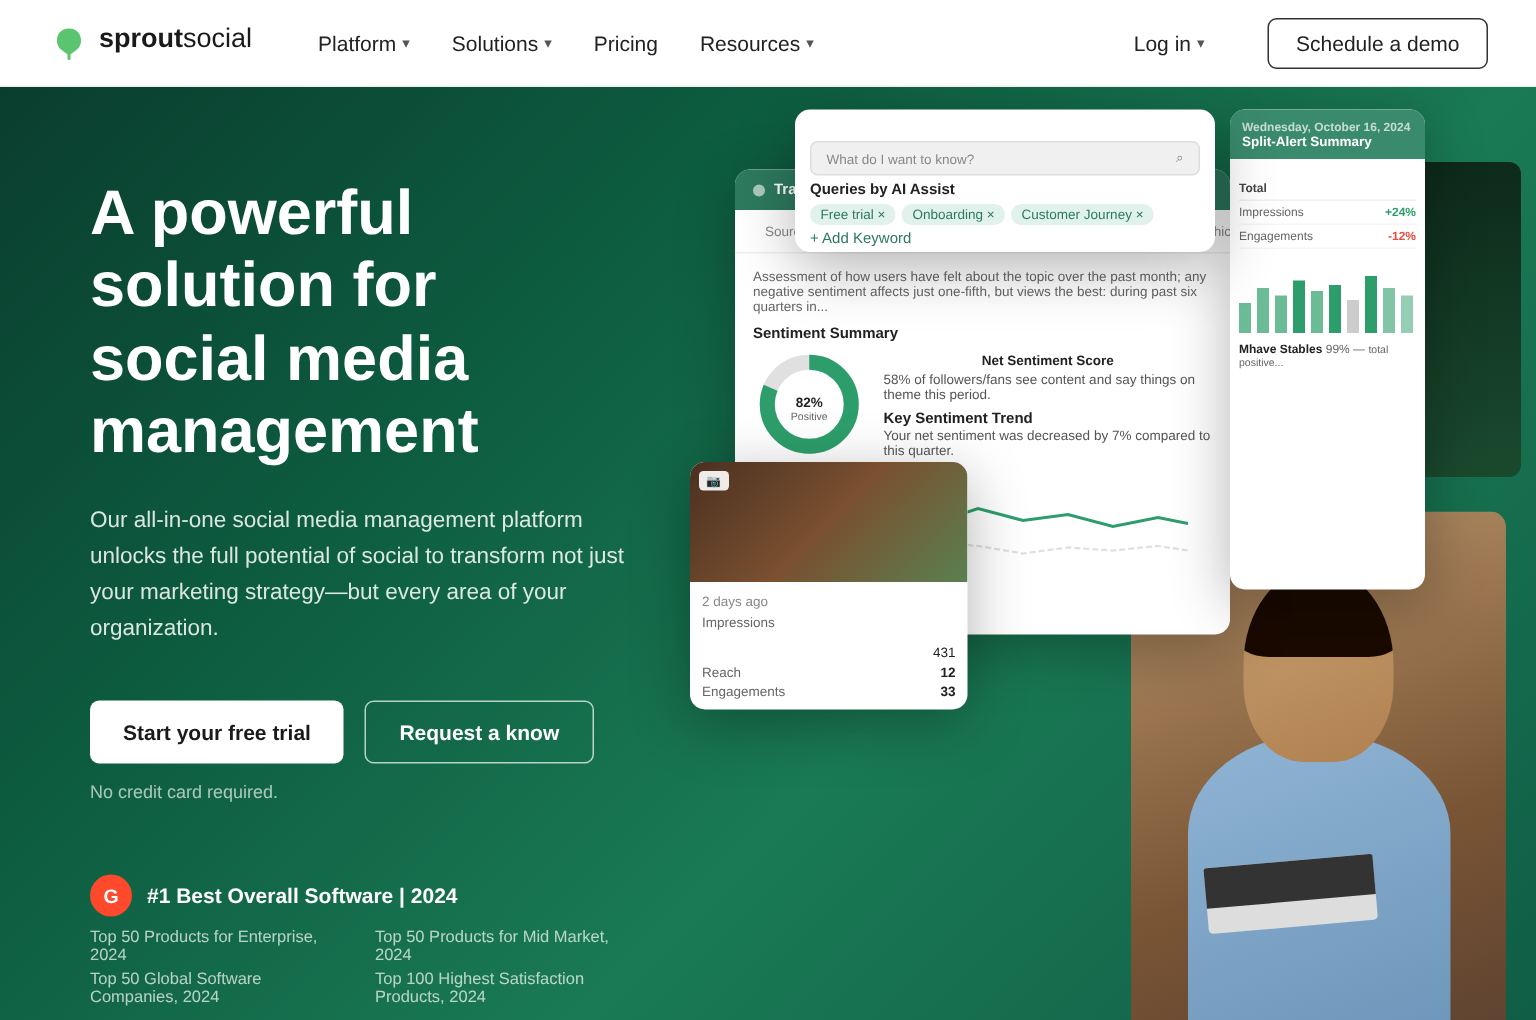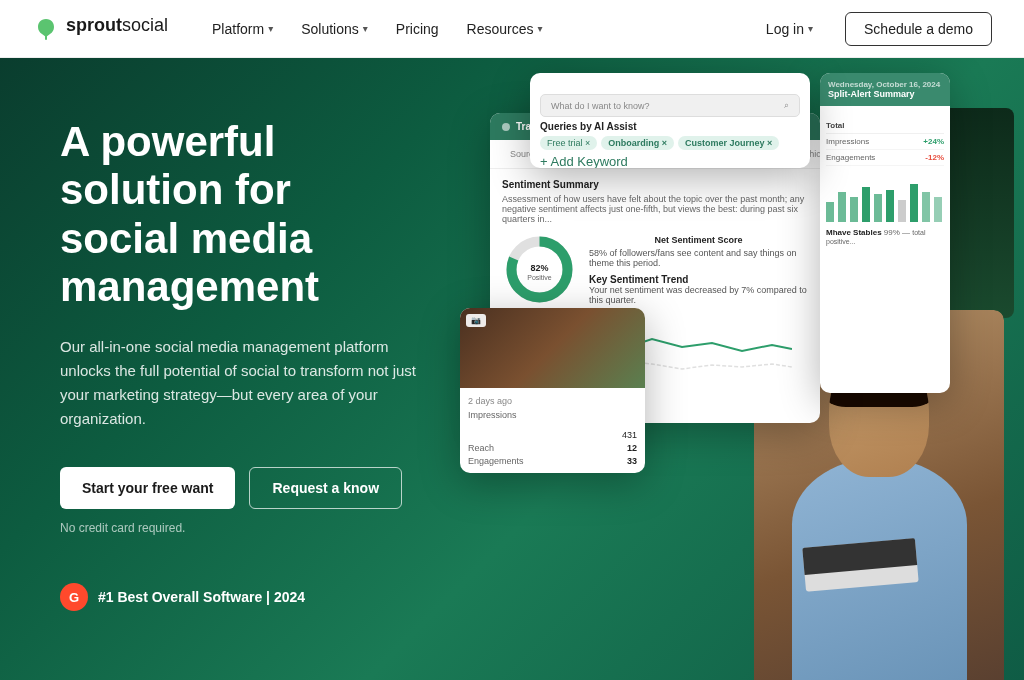--- a/index.html
+++ b/index.html
@@ -45,21 +45,21 @@
       padding: 6px 12px;
       font-size: 14px;
       color: #222;
       cursor: pointer;
       border-radius: 4px;
     }
     .nav-chevron { font-size: 10px; color: #555; }
     .nav-actions {
       display: flex;
       align-items: center;
-      gap: 18px;
+      gap: 28px;
     }
     .btn-login {
       display: flex;
       align-items: center;
       gap: 4px;
       padding: 8px 14px;
       font-size: 14px;
       color: #222;
       cursor: pointer;
       background: none;
@@ -321,69 +321,75 @@
     <button class="btn-demo">Schedule a demo</button>
   </div>
 </nav>
 
 <section class="hero">
 
   <div class="hero-left">
     <h1 class="hero-headline">A powerful solution for social media management</h1>
     <p class="hero-subtext">Our all-in-one social media management platform unlocks the full potential of social to transform not just your marketing strategy—but every area of your organization.</p>
     <div class="hero-buttons">
-      <button class="btn-free-trial">Start your free want</button>
+      <button class="btn-free-trial">Start your free trial</button>
       <button class="btn-request-demo">Request a know</button>
     </div>
     <p class="no-credit">No credit card required.</p>
 
     <div class="award-section">
       <div class="award-badge">
         <div class="g2-icon">G</div>
         <span class="award-title">#1 Best Overall Software | 2024</span>
+      </div>
+      <div class="award-grid">
+        <span class="award-item">Top 50 Products for Enterprise, 2024</span>
+        <span class="award-item">Top 50 Products for Mid Market, 2024</span>
+        <span class="award-item">Top 50 Global Software Companies, 2024</span>
+        <span class="award-item">Top 100 Highest Satisfaction Products, 2024</span>
       </div>
     </div>
   </div>
 
   <div class="hero-right" style="position:relative; width:520px;">
 
     <div style="position:absolute; top:50px; right:10px; width:130px; height:210px; background:linear-gradient(180deg,#0d2a1a,#1a4a2e); border-radius:8px; z-index:1;"></div>
 
     <div class="ui-card card-ai" style="top:15px; left:70px; width:280px; height:95px; z-index:5;">
       <div style="padding:21px 10px 2px;">
         <div style="background:#f0f0f0; border:1px solid #ddd; border-radius:5px; padding:5px 10px; font-size:9px; color:#888; display:flex; align-items:center; justify-content:space-between;">
           <span>What do I want to know?</span>
           <span>⌕</span>
         </div>
       </div>
       <div style="padding:2px 10px 4px; font-size:10px; font-weight:600; color:#222;">Queries by AI Assist</div>
       <div style="display:flex; gap:4px; padding:0 10px;">
         <span style="font-size:9px; padding:2px 7px; border-radius:10px; background:#e0f2eb; color:#2d7a5f; font-weight:500;">Free trial ×</span>
-        <span style="font-size:9px; padding:2px 7px; border-radius:10px; background:#e0f2eb; color:#2d7a5f; font-weight:700;">Onboarding ×</span>
-        <span style="font-size:9px; padding:2px 7px; border-radius:10px; background:#e0f2eb; color:#2d7a5f; font-weight:700;">Customer Journey ×</span>
-      </div>
-      <div style="padding:4px 10px; font-size:13px; color:#2d7a5f; font-weight:500;">+ Add Keyword</div>
+        <span style="font-size:9px; padding:2px 7px; border-radius:10px; background:#e0f2eb; color:#2d7a5f; font-weight:400;">Onboarding ×</span>
+        <span style="font-size:9px; padding:2px 7px; border-radius:10px; background:#e0f2eb; color:#2d7a5f; font-weight:400;">Customer Journey ×</span>
+      </div>
+      <div style="padding:4px 10px; font-size:10px; color:#2d7a5f; font-weight:500;">+ Add Keyword</div>
     </div>
 
     <div class="ui-card card-main" style="top:55px; left:30px; width:330px; height:310px; z-index:4;">
       <div class="card-header">
         <span style="width:8px;height:8px;border-radius:50%;background:#fff;opacity:0.6;display:inline-block;"></span>
         <span style="font-size:10px;font-weight:600;color:#fff;">Traysan Technologies</span>
       </div>
       <div class="card-tabs">
         <span class="card-tab" style="font-size:9px;color:#888;">Sources</span>
         <span class="card-tab" style="font-size:9px;color:#888;">Competitor</span>
         <span class="card-tab active" style="font-size:9px;">Performance</span>
         <span class="card-tab" style="font-size:9px;color:#888;">Conversation</span>
         <span class="card-tab" style="font-size:9px;color:#888;">Demographics</span>
 
       </div>
       <div class="card-body">
+        <div style="font-size:9px;color:#666;margin-bottom:8px;">Assessment of how users have felt about the topic over the past month; any negative sentiment affects just one-fifth, but views the best: during past six quarters in...</div>
         <div style="font-size:10px;font-weight:700;color:#222;margin-bottom:4px;">Sentiment Summary</div>
-        <div style="font-size:9px;color:#666;margin-bottom:8px;">Assessment of how users have felt about the topic over the past month; any negative sentiment affects just one-fifth, but views the best: during past six quarters in...</div>
         <div class="donut-container">
           <svg class="donut-svg" width="75" height="75" viewBox="0 0 75 75">
             <circle cx="37.5" cy="37.5" r="28" fill="none" stroke="#e0e0e0" stroke-width="10"></circle>
             <circle cx="37.5" cy="37.5" r="28" fill="none" stroke="#2d9e6b" stroke-width="10" stroke-dasharray="143 33" stroke-dashoffset="0" transform="rotate(-90 37.5 37.5)"></circle>
             <text x="37.5" y="39" text-anchor="middle" fill="#222" font-size="9" font-weight="700">82%</text>
             <text x="37.5" y="48" text-anchor="middle" fill="#666" font-size="7">Positive</text>
           </svg>
           <div>
             <div style="font-size:9px;font-weight:700;color:#222;margin-bottom:3px;text-align:center;">Net Sentiment Score</div>
             <div style="font-size:9px;color:#555;">58% of followers/fans see content and say things on theme this period.</div>

